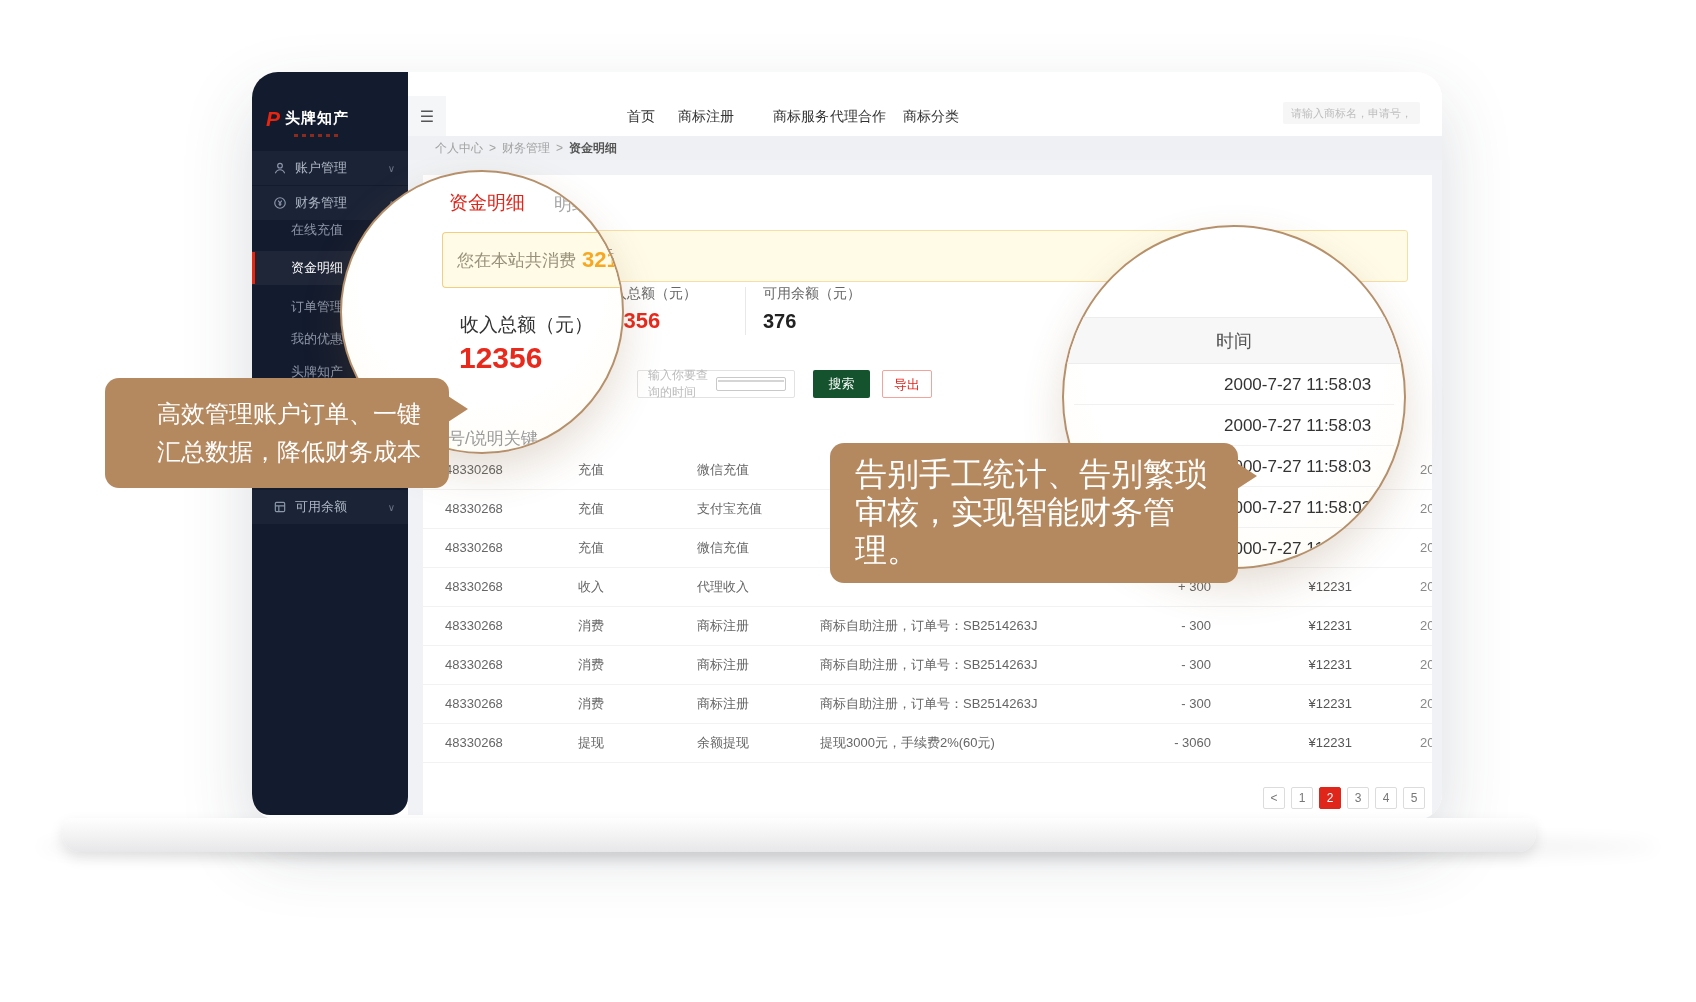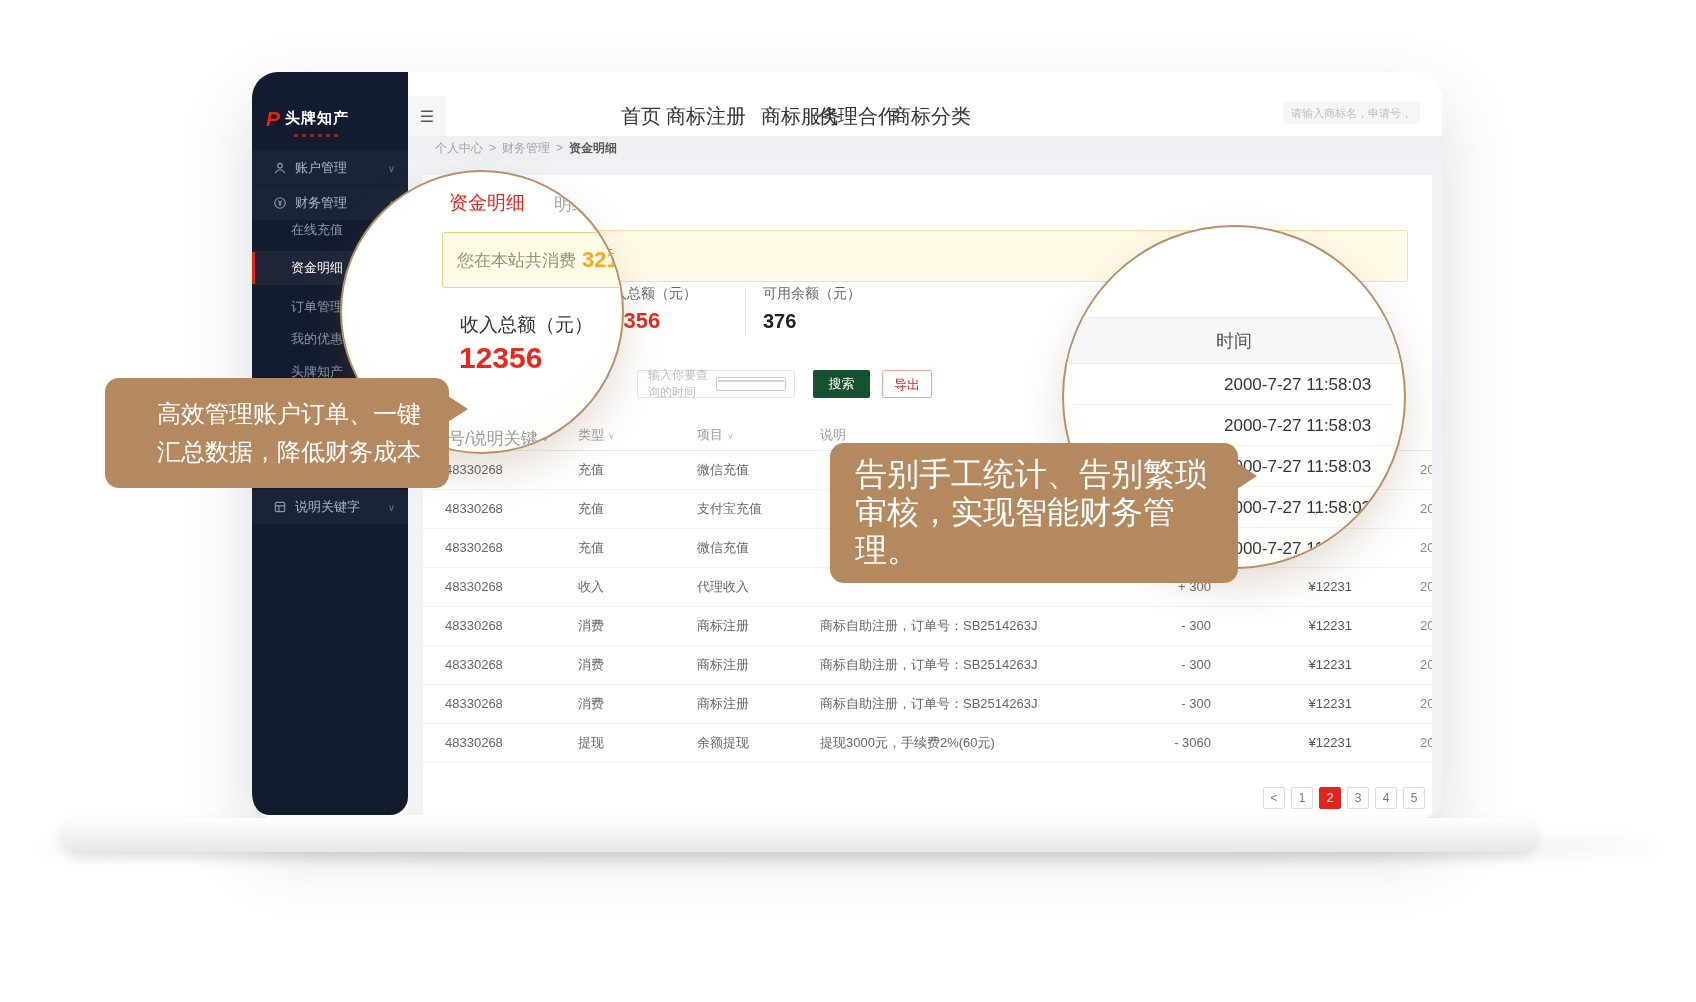--- a/index.html
+++ b/index.html
@@ -24,21 +24,21 @@
   .s-item--top{background:#1b2437;}
   .s-ico{width:14px;height:14px;margin-left:21px;margin-right:8px;color:#8d97ab;flex:0 0 auto;}
   .s-sub{padding-left:39px;color:#8e97a9;}
   .s-chev{position:absolute;right:13px;color:#6a7488;font-size:10px;}
   .s-active{color:#fff;background:rgba(255,255,255,.05);}
   .s-activebar{position:absolute;left:0;top:1px;width:3px;height:32px;background:#e8250f;}
   
   .topbar{left:156px;top:0;width:1034px;height:64px;background:#fff;}
   .burger{left:0;top:24px;width:38px;height:40px;background:#f5f6f8;display:flex;align-items:center;justify-content:center;
           font-size:16px;color:#555;cursor:pointer;}
-  .tab{top:24px;height:40px;line-height:40px;transform:translateX(-50%);font-size:20px;color:#333;cursor:pointer;white-space:nowrap;}
+  .tab{top:24px;height:40px;line-height:40px;transform:translateX(-50%);font-size:14px;color:#333;cursor:pointer;white-space:nowrap;}
   .topsearch{left:875px;top:30px;width:137px;height:22px;background:#f6f6f6;border:none;border-radius:2px;
              font-size:11px;color:#888;padding:0 8px;box-sizing:border-box;font-family:inherit;}
   .topsearch::placeholder{color:#bdbdbd;}
   .crumbbar{left:156px;top:64px;width:1034px;height:24px;background:#eef0f3;display:flex;align-items:center;
             font-size:12px;color:#a2a2a2;}
   .crumbbar .sep{margin:0 6px;}
   .crumb-last{color:#555;font-weight:bold;}
   
   .content{left:156px;top:88px;width:1034px;height:655px;background:#f0f2f5;}
   .card{left:171px;top:103px;width:1009px;height:640px;background:#fff;overflow:hidden;}
@@ -162,21 +162,21 @@
         <span>头牌知产</span>
       </div>
 
       <div class="ab s-item s-item--top" style="top:418px;">
         <span class="s-ico">
           <svg width="14" height="14" viewBox="0 0 24 24" fill="none" stroke="currentColor" stroke-width="2">
               <rect x="4" y="4" width="16" height="16" rx="2"></rect>
               <path d="M4 10h16M10 10v10"></path>
             </svg>
         </span>
-        <span>说明关键字</span>
+        <span>可用余额</span>
         <span class="s-chev">∨</span>
       </div>
     </div>
 
     <div class="ab topbar">
       <div class="ab burger">☰</div>
       <span class="ab tab" style="left:233px;">首页</span>
       <span class="ab tab" style="left:298px;">商标注册</span>
       <span class="ab tab" style="left:393px;">商标服务</span>
       <span class="ab tab" style="left:450px;">代理合作</span>
@@ -210,26 +210,20 @@
       <span class="ab stat-label" style="left:340px;top:110px;">可用余额（元）</span>
       <span class="ab stat-val2">376</span>
 
       <div class="ab dateinput">
         <span>输入你要查询的时间</span>
         <span class="cal"></span>
       </div>
       <div class="ab btn btn-search">搜索</div>
       <div class="ab btn btn-export">导出</div>
 
-      <div class="ab thead">
-        <span class="cell h38 c-order">订单号/说明关键字</span>
-        <span class="cell h38 c-type"><span>类型</span><span class="caret">∨</span></span>
-        <span class="cell h38 c-proj"><span>项目</span><span class="caret">∨</span></span>
-        <span class="cell h38 c-desc">说明</span>
-      </div>
 
       <div class="ab trows">
         <div class="trow">
           <span class="cell c-order">48330268</span>
           <span class="cell c-type">充值</span>
           <span class="cell c-proj">微信充值</span>
           <span class="cell c-desc"></span>
           <span class="cell c-amt"></span>
           <span class="cell c-bal"></span>
           <span class="cell c-time">2000-7-27 11:58:03</span>

